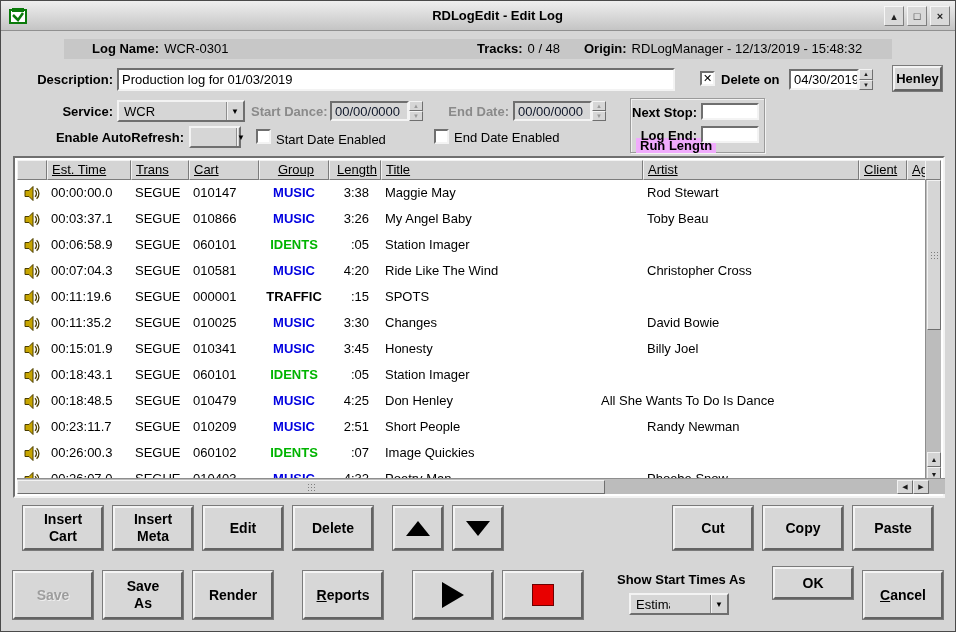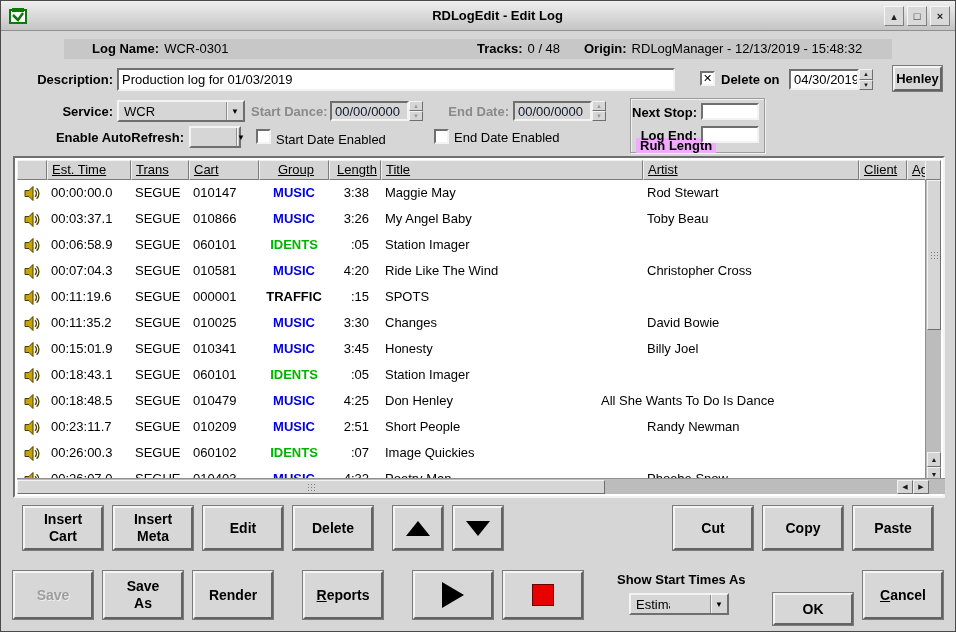--- a/index.html
+++ b/index.html
@@ -433,16 +433,16 @@
       <span class="tri-play"></span>
     </button>
   <button class="btn" style="left:502px;top:570px;width:80px;height:48px">
       <span class="stop-sq"></span>
     </button>
   <div class="lab" style="left:616px;top:571px">Show Start Times As</div>
   <div class="combo raised" style="left:628px;top:592px;width:100px;height:22px">
     <span class="combo-text">Estimated</span>
     <span class="combo-arrow">▼</span>
   </div>
-  <button class="btn" style="left:772px;top:592px;width:80px;height:32px">OK</button>
+  <button class="btn" style="left:772px;top:566px;width:80px;height:32px">OK</button>
   <button class="btn" style="left:862px;top:570px;width:80px;height:48px"><u>C</u>ancel</button>
 
 </div>
 
 </body></html>

